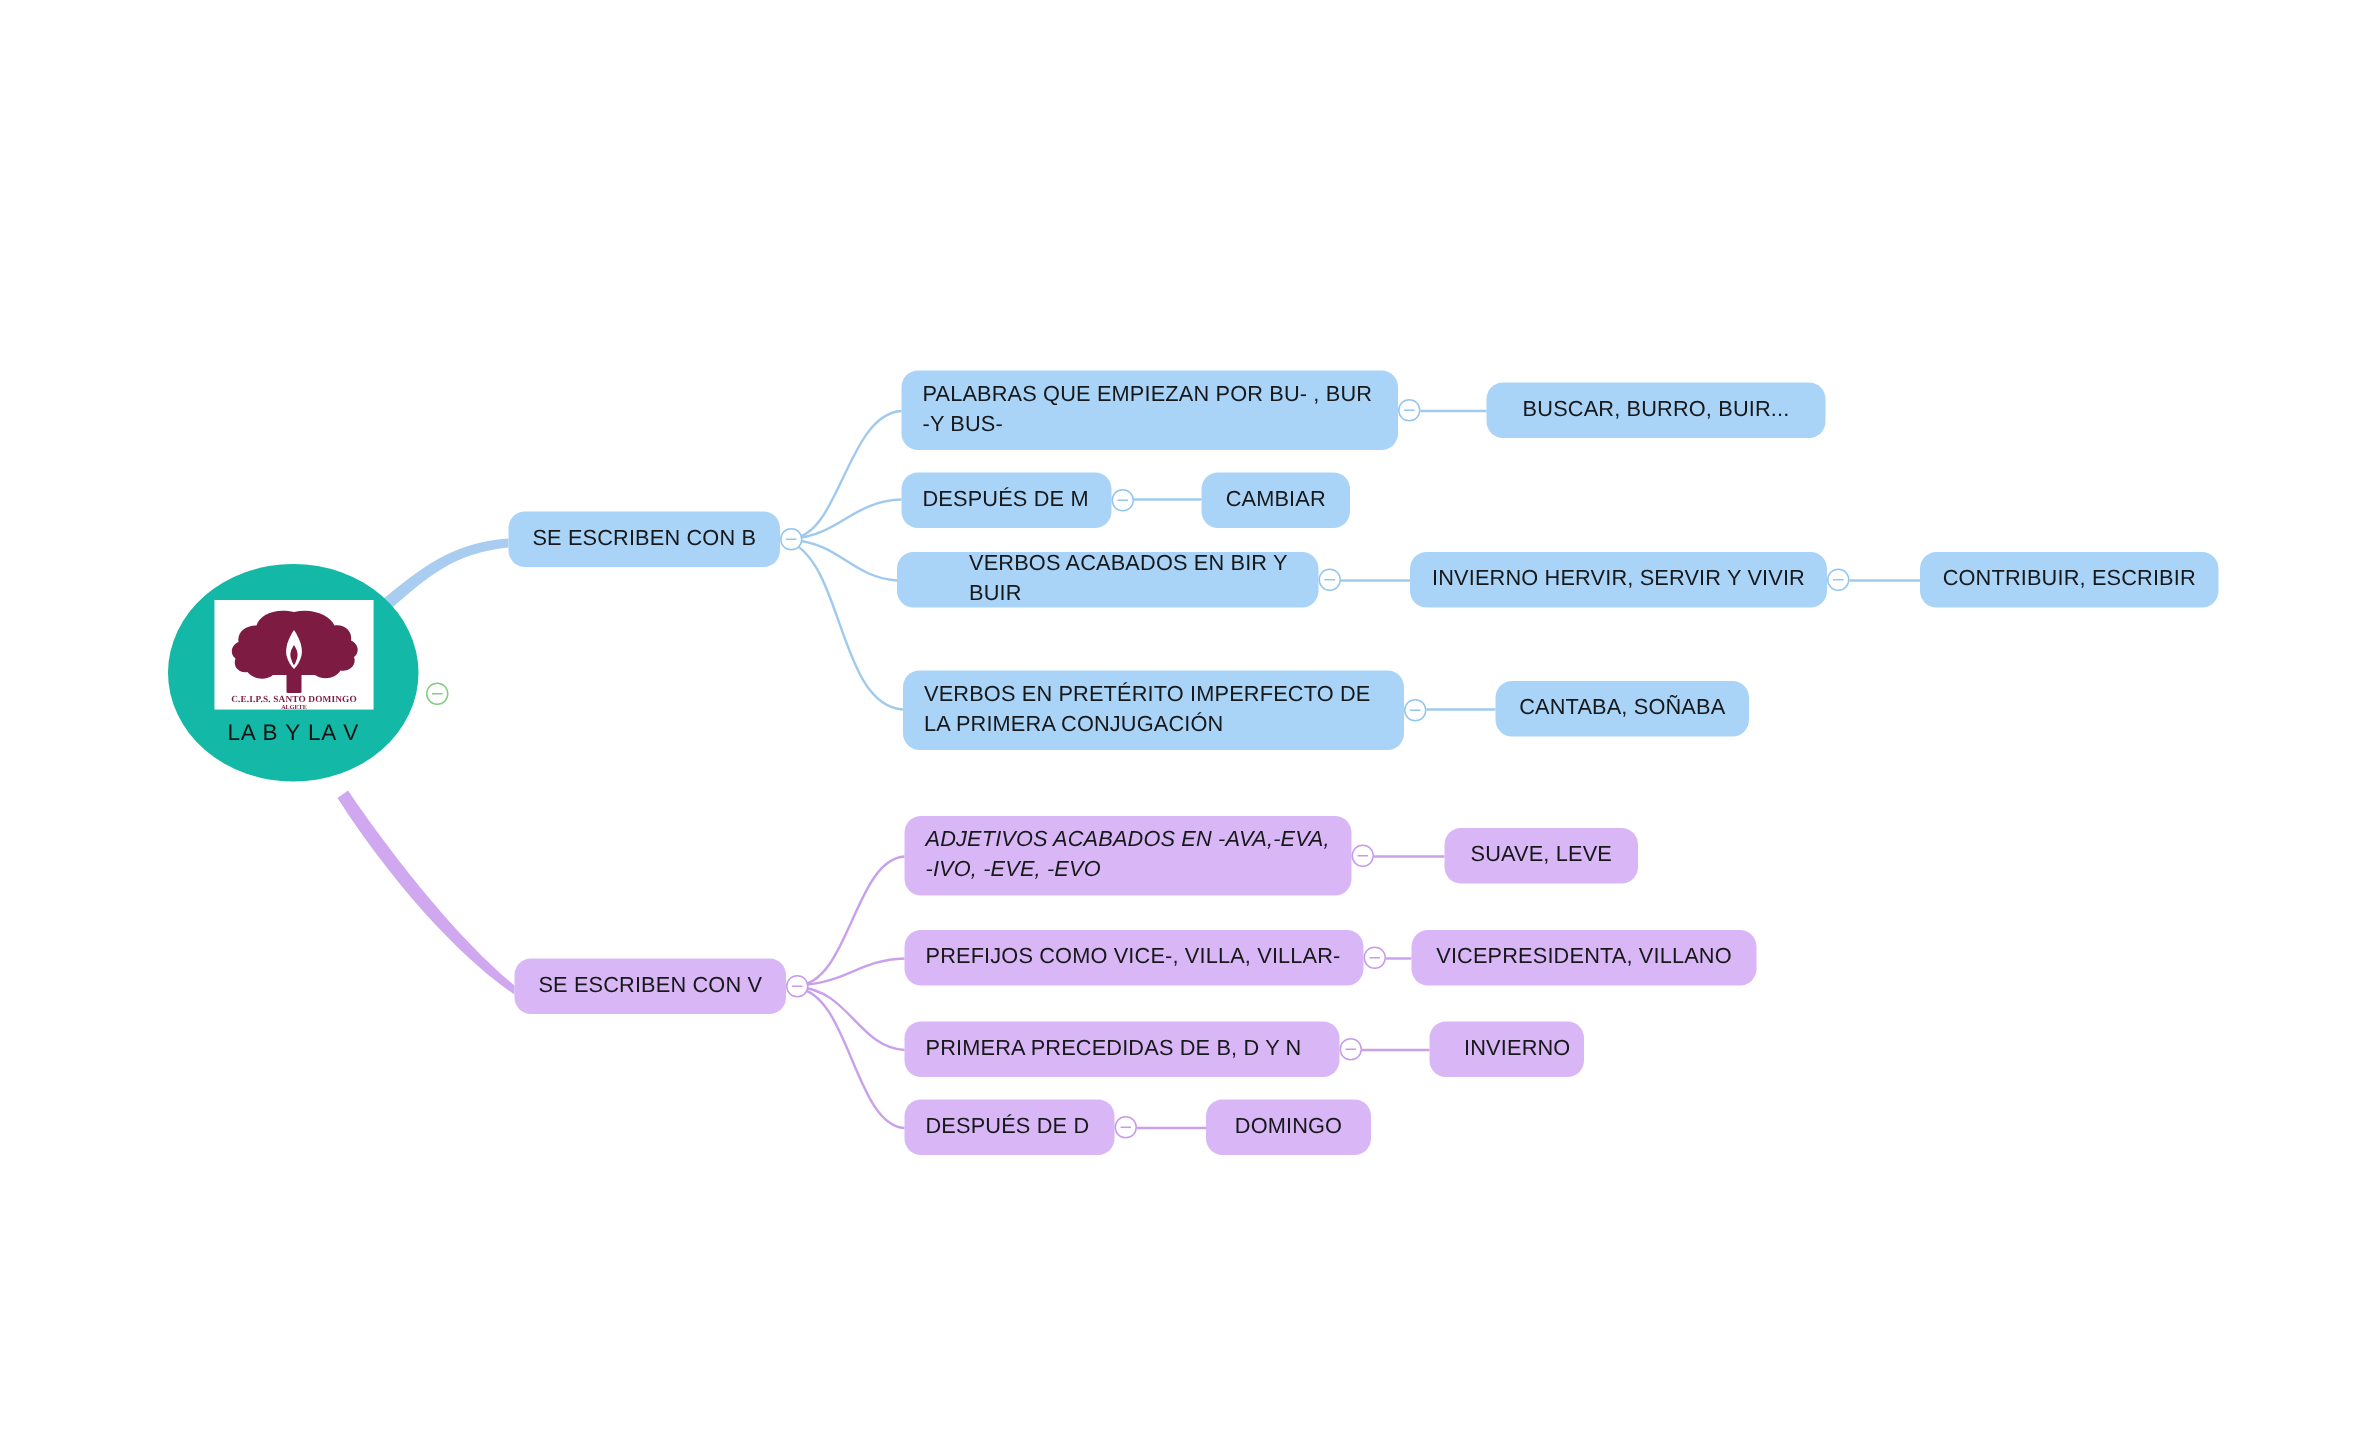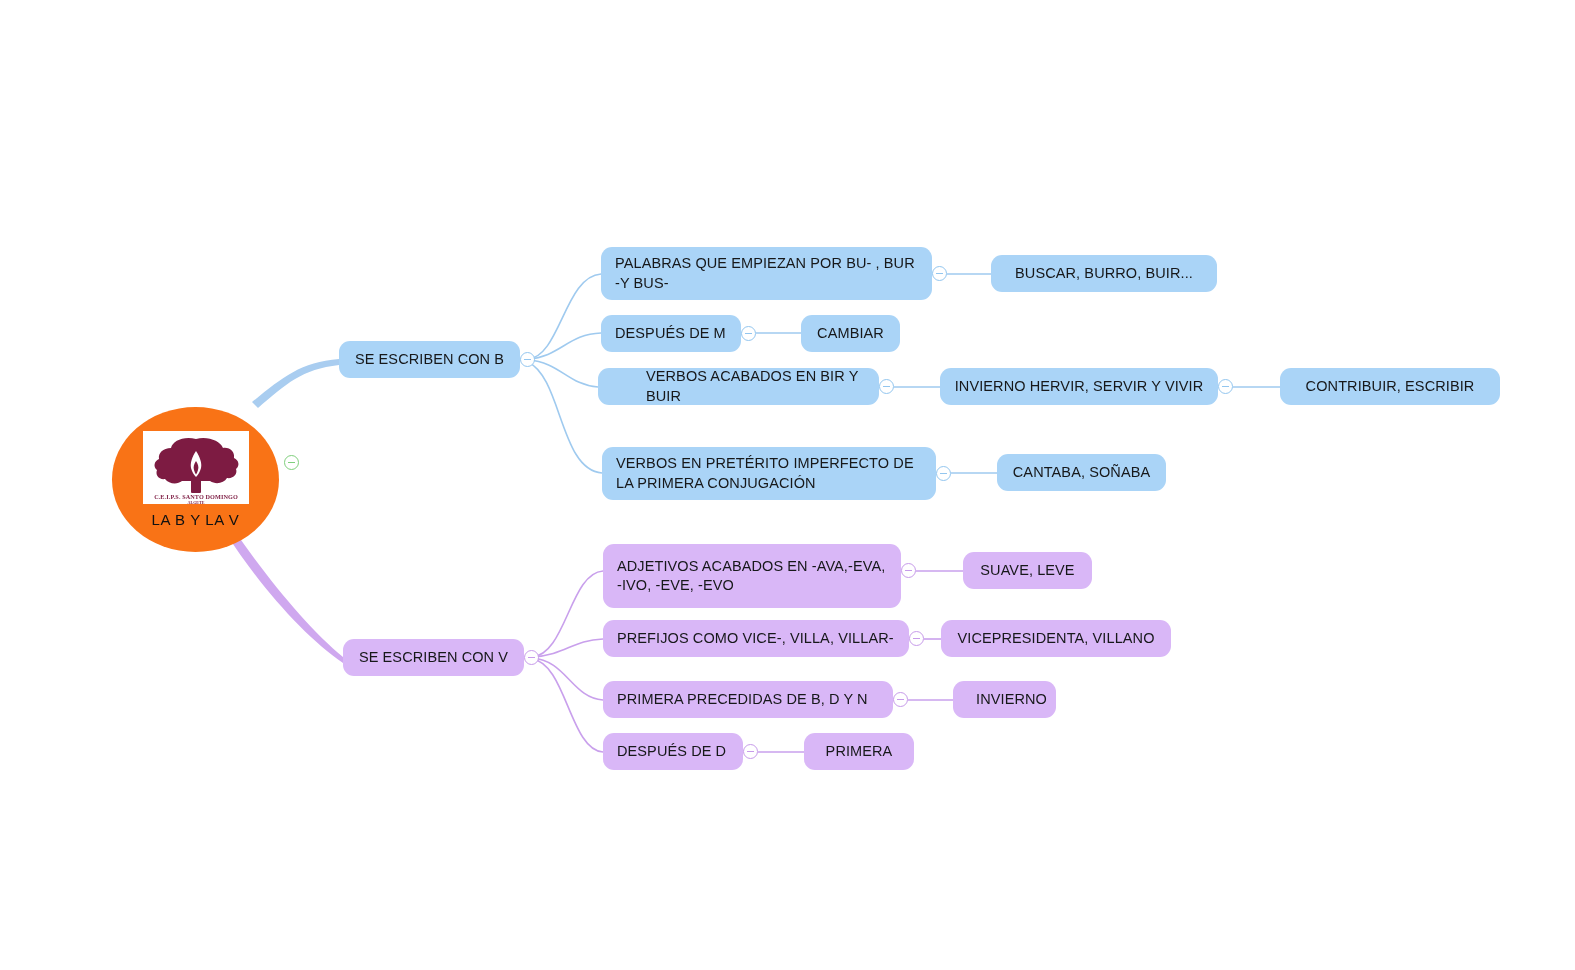--- a/index.html
+++ b/index.html
@@ -41,25 +41,25 @@
     color: #17181a;
     letter-spacing: 0.1px;
     white-space: pre-line;
   }
   .node.blue { background: #aad4f7; }
   .node.purple { background: #d9b7f7; }
 
   .root {
     position: absolute;
     left: 112px;
-    top: 407px;
+    top: 376px;
     width: 167px;
     height: 145px;
     border-radius: 50%;
-    background: #f97316;
+    background: #14b8a6;
     display: flex;
     flex-direction: column;
     align-items: center;
     justify-content: center;
   }
   .root-logo {
     width: 106px;
     height: 73px;
     background: #fdfdfd;
     position: relative;
@@ -184,40 +184,40 @@
   <div class="node blue" style="left:598px; top:368px; width:281px; height:37px;padding-left:48px;">
     <span>VERBOS ACABADOS EN BIR Y BUIR</span>
   </div>
   <div class="toggle blue" style="left:879px; top:379px;"></div>
 
   <div class="node blue" style="left:940px; top:368px; width:278px; height:37px; justify-content:center;">
     <span>INVIERNO HERVIR, SERVIR Y VIVIR</span>
   </div>
   <div class="toggle blue" style="left:1218px; top:379px;"></div>
 
-  <div class="node blue" style="left:1280px; top:368px; width:220px; height:37px; justify-content:center;text-align:center;">
+  <div class="node blue" style="left:1280px; top:368px; width:199px; height:37px; justify-content:center;text-align:center;">
     <span>CONTRIBUIR, ESCRIBIR</span>
   </div>
 
   <div class="node blue" style="left:602px; top:447px; width:334px; height:53px;">
     <span>VERBOS EN PRETÉRITO IMPERFECTO DE
 LA PRIMERA CONJUGACIÓN</span>
   </div>
   <div class="toggle blue" style="left:936px; top:466px;"></div>
 
   <div class="node purple" style="left:343px; top:639px; width:181px; height:37px; justify-content:center;">
     <span>SE ESCRIBEN CON V</span>
   </div>
 
   <div class="node blue" style="left:997px; top:454px; width:169px; height:37px; justify-content:center;">
     <span>CANTABA, SOÑABA</span>
   </div>
   <div class="toggle purple" style="left:524px; top:650px;"></div>
 
-  <div class="node purple" style="left:603px; top:544px; width:298px; height:64px;">
+  <div class="node purple" style="left:603px; top:544px; width:298px; height:53px;font-style:italic;">
     <span>ADJETIVOS ACABADOS EN -AVA,-EVA,
 -IVO, -EVE, -EVO</span>
   </div>
   <div class="toggle purple" style="left:901px; top:563px;"></div>
 
   <div class="node purple" style="left:963px; top:552px; width:129px; height:37px; justify-content:center;">
     <span>SUAVE, LEVE</span>
   </div>
 
   <div class="node purple" style="left:603px; top:620px; width:306px; height:37px;">
@@ -237,16 +237,16 @@
   <div class="node purple" style="left:953px; top:681px; width:103px; height:37px; justify-content:center;padding-left:28px;">
     <span>INVIERNO</span>
   </div>
 
   <div class="node purple" style="left:603px; top:733px; width:140px; height:37px;">
     <span>DESPUÉS DE D</span>
   </div>
   <div class="toggle purple" style="left:743px; top:744px;"></div>
 
   <div class="node purple" style="left:804px; top:733px; width:110px; height:37px; justify-content:center;">
-    <span>PRIMERA</span>
+    <span>DOMINGO</span>
   </div>
 
 </div>
 
 </body></html>

